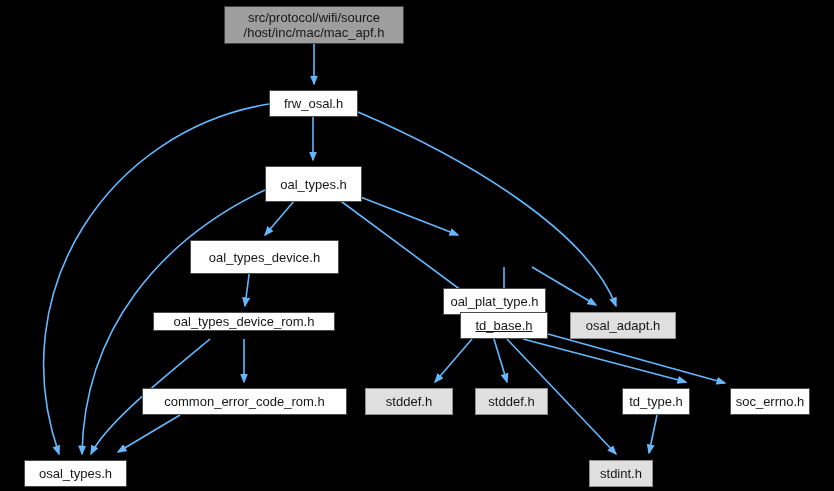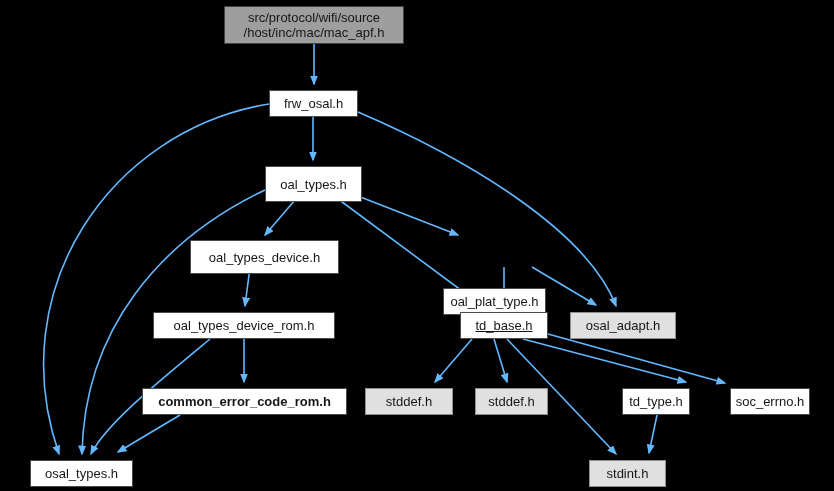--- a/index.html
+++ b/index.html
@@ -58,24 +58,24 @@
         <path d="M657,415 L649,453" marker-end="url(#arrow)"></path>
       </g>
   </svg>
   <div id="nodes">
       <div class="node root" style="left: 224px; top: 6px; width: 180px; height: 38px;">src/protocol/wifi/source
 /host/inc/mac/mac_apf.h</div>
       <div class="node file" style="left: 269px; top: 90px; width: 89px; height: 27px;">frw_osal.h</div>
       <div class="node file" style="left: 265px; top: 166px; width: 97px; height: 36px;">oal_types.h</div>
       <div class="node file" style="left: 190px; top: 240px; width: 149px; height: 34px;">oal_types_device.h</div>
       <div class="node file" style="left: 443px; top: 240px; width: 103px; height: 27px; margin-top: 48px;">oal_plat_type.h</div>
-      <div class="node file" style="left: 153px; top: 312px; width: 182px; height: 27px;">oal_types_device_rom.h</div>
+      <div class="node file" style="left: 153px; top: 312px; width: 182px; height: 19px;">oal_types_device_rom.h</div>
       <div class="node file" style="left: 460px; top: 312px; width: 88px; height: 27px; text-decoration: underline;">td_base.h</div>
       <div class="node external" style="left: 570px; top: 312px; width: 106px; height: 27px; text-align: right;">osal_adapt.h</div>
-      <div class="node file" style="left: 142px; top: 388px; width: 205px; height: 27px; font-weight: bold;">common_error_code_rom.h</div>
+      <div class="node file" style="left: 142px; top: 388px; width: 205px; height: 27px;">common_error_code_rom.h</div>
       <div class="node external" style="left: 365px; top: 388px; width: 88px; height: 27px;">stddef.h</div>
       <div class="node external" style="left: 475px; top: 388px; width: 73px; height: 27px;">stddef.h</div>
       <div class="node file" style="left: 622px; top: 388px; width: 68px; height: 27px;">td_type.h</div>
       <div class="node file" style="left: 730px; top: 388px; width: 80px; height: 27px;">soc_errno.h</div>
-      <div class="node file" style="left: 30px; top: 460px; width: 103px; height: 27px;">osal_types.h</div>
-      <div class="node external" style="left: 589px; top: 460px; width: 77px; height: 27px;">stdint.h</div>
+      <div class="node file" style="left: 24px; top: 460px; width: 103px; height: 27px;">osal_types.h</div>
+      <div class="node external" style="left: 589px; top: 460px; width: 64px; height: 27px;">stdint.h</div>
     </div>
 </div>
 
 </body></html>

